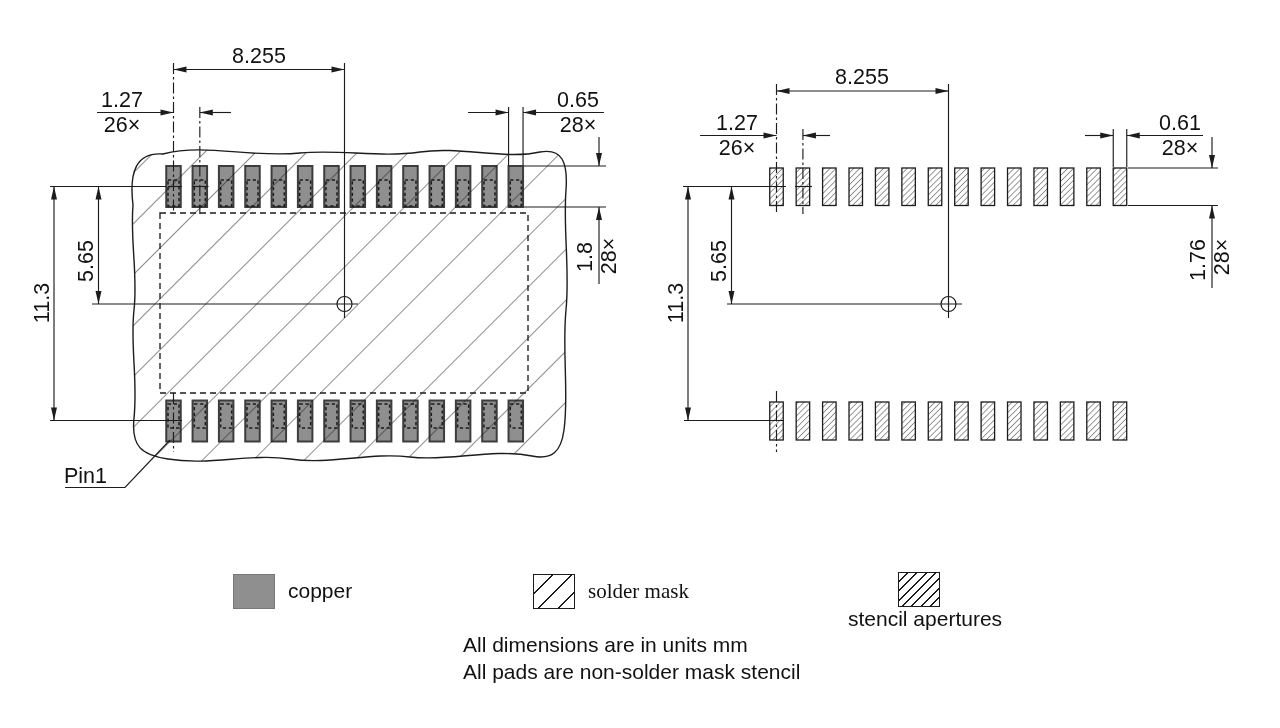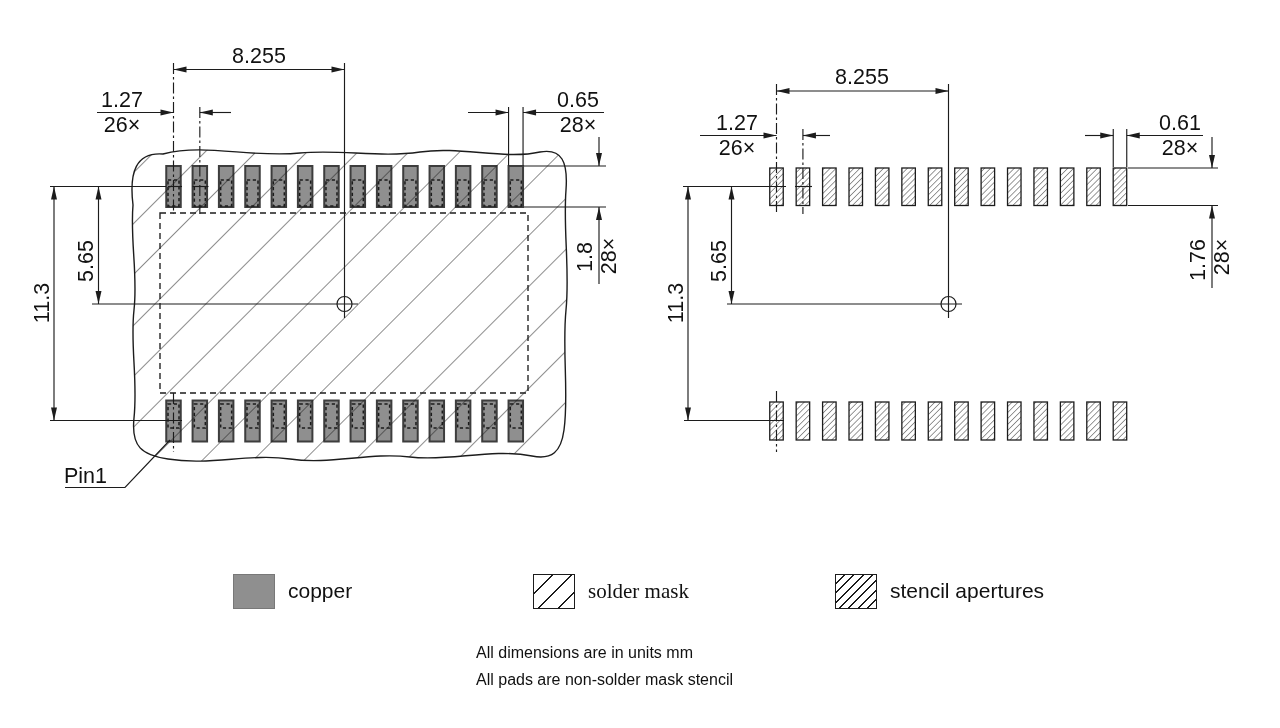--- a/index.html
+++ b/index.html
@@ -9,21 +9,21 @@
   #drawing{position:absolute;left:0;top:0;}
   svg text{fill:#111;}
   .legend-item{position:absolute;display:flex;align-items:center;height:38px;}
   .swatch{width:42px;height:35px;box-sizing:border-box;flex:0 0 auto;}
   .sw-copper{background:var(--copper,#8f8f8f);border:1px solid #787878;}
   .sw-solder{border:1.6px solid #1c1c1c;
      background:repeating-linear-gradient(135deg,#ffffff 0 12.4px,#1c1c1c 12.4px 13.7px);}
   .sw-stencil{border:1.6px solid #1c1c1c;
      background:repeating-linear-gradient(135deg,#ffffff 0 5.4px,#1c1c1c 5.4px 6.6px);}
   .legend-label{margin-left:13px;font-size:21px;white-space:nowrap;}
-  .notes{position:absolute;left:476px;top:631px;font-size:16px;line-height:27px;white-space:nowrap;margin-top:8px;}
+  .notes{position:absolute;left:463px;top:631px;font-size:21px;line-height:27px;white-space:nowrap;}
 </style>
 </head>
 <body>
 
 <div class="stage">
 
   <svg id="drawing" width="1280" height="560" viewBox="0 0 1280 560">
       <defs>
         <pattern id="hatchLight" width="36" height="36" patternUnits="userSpaceOnUse" patternTransform="rotate(-45)">
           <line x1="0" y1="0" x2="36" y2="0" stroke="#1c1c1c" stroke-width="1.15"></line>
@@ -223,21 +223,21 @@
   <div class="legend-item" style="left:233px;top:572px;">
     <span class="swatch sw-copper"></span>
     <span class="legend-label">copper</span>
   </div>
 
   <div class="legend-item" style="left:533px;top:572px;font-family:Liberation Serif, serif;">
     <span class="swatch sw-solder"></span>
     <span class="legend-label">solder mask</span>
   </div>
 
-  <div class="legend-item" style="left:835px;top:572px;">
+  <div class="legend-item" style="left:835px;top:572px;flex-direction:column;">
     <span class="swatch sw-stencil"></span>
     <span class="legend-label">stencil apertures</span>
   </div>
 
   <div class="notes">
     <div>All dimensions are in units mm</div>
     <div>All pads are non-solder mask stencil</div>
   </div>
 
 </div>

